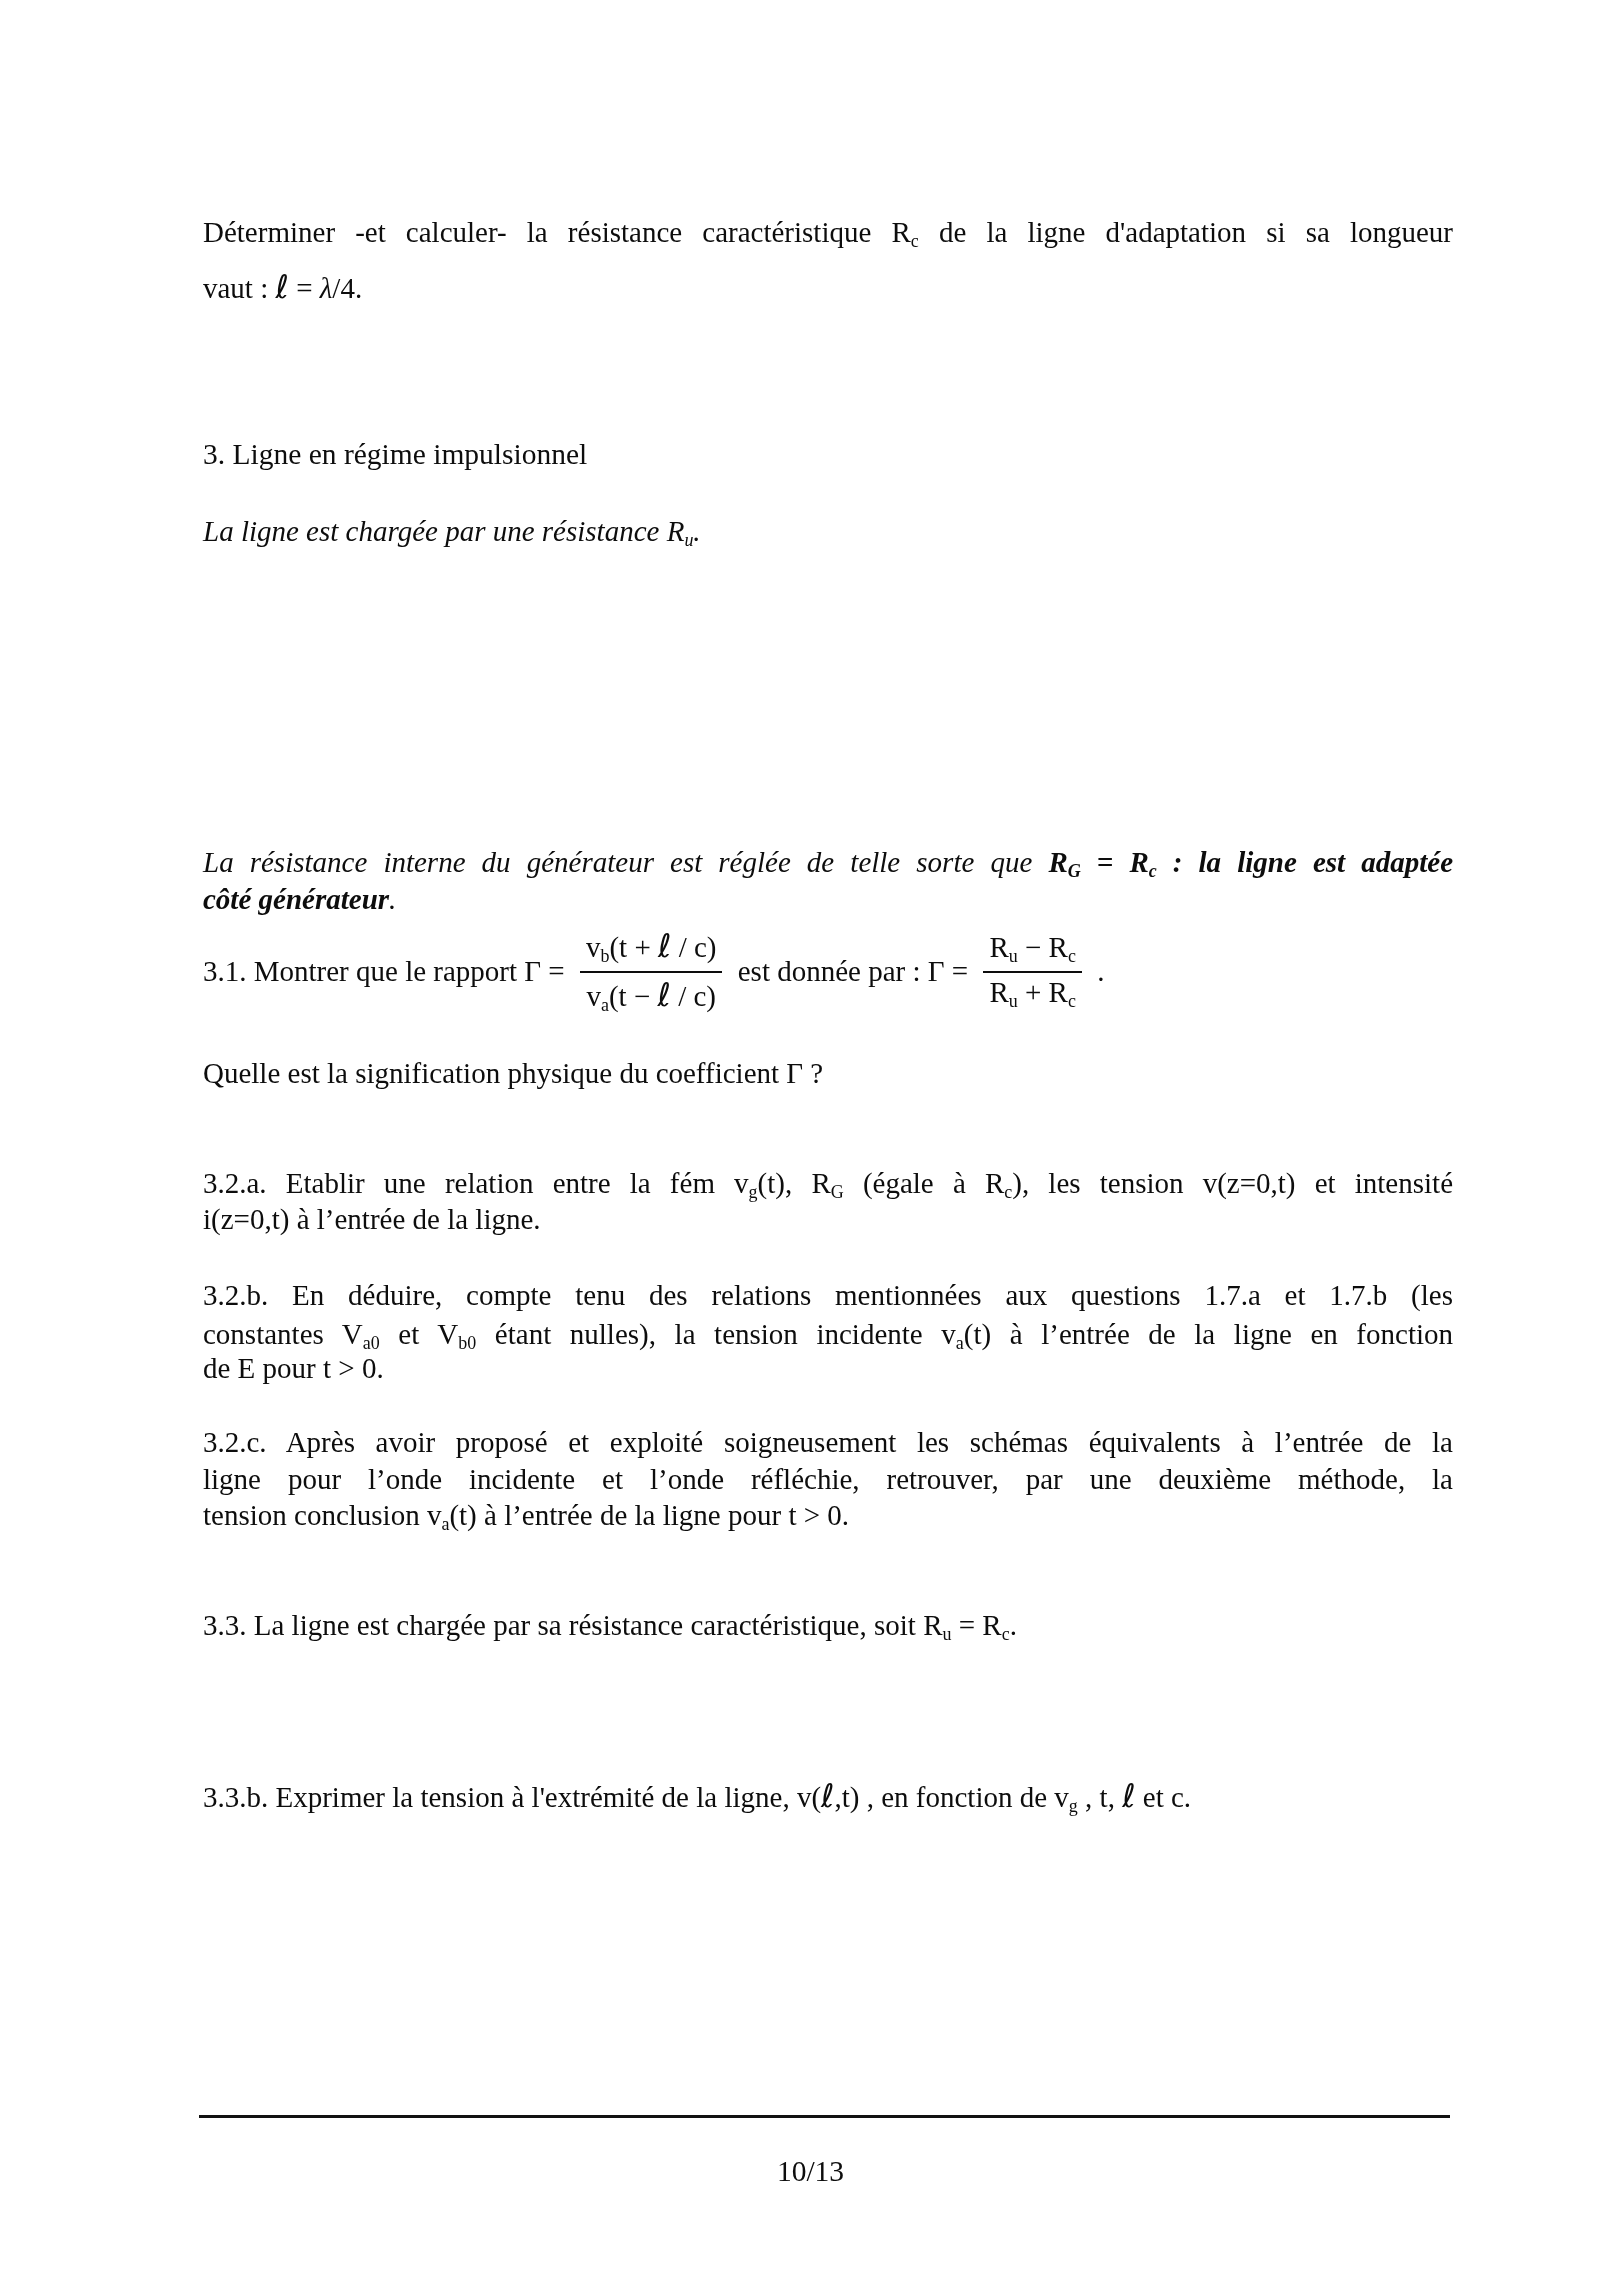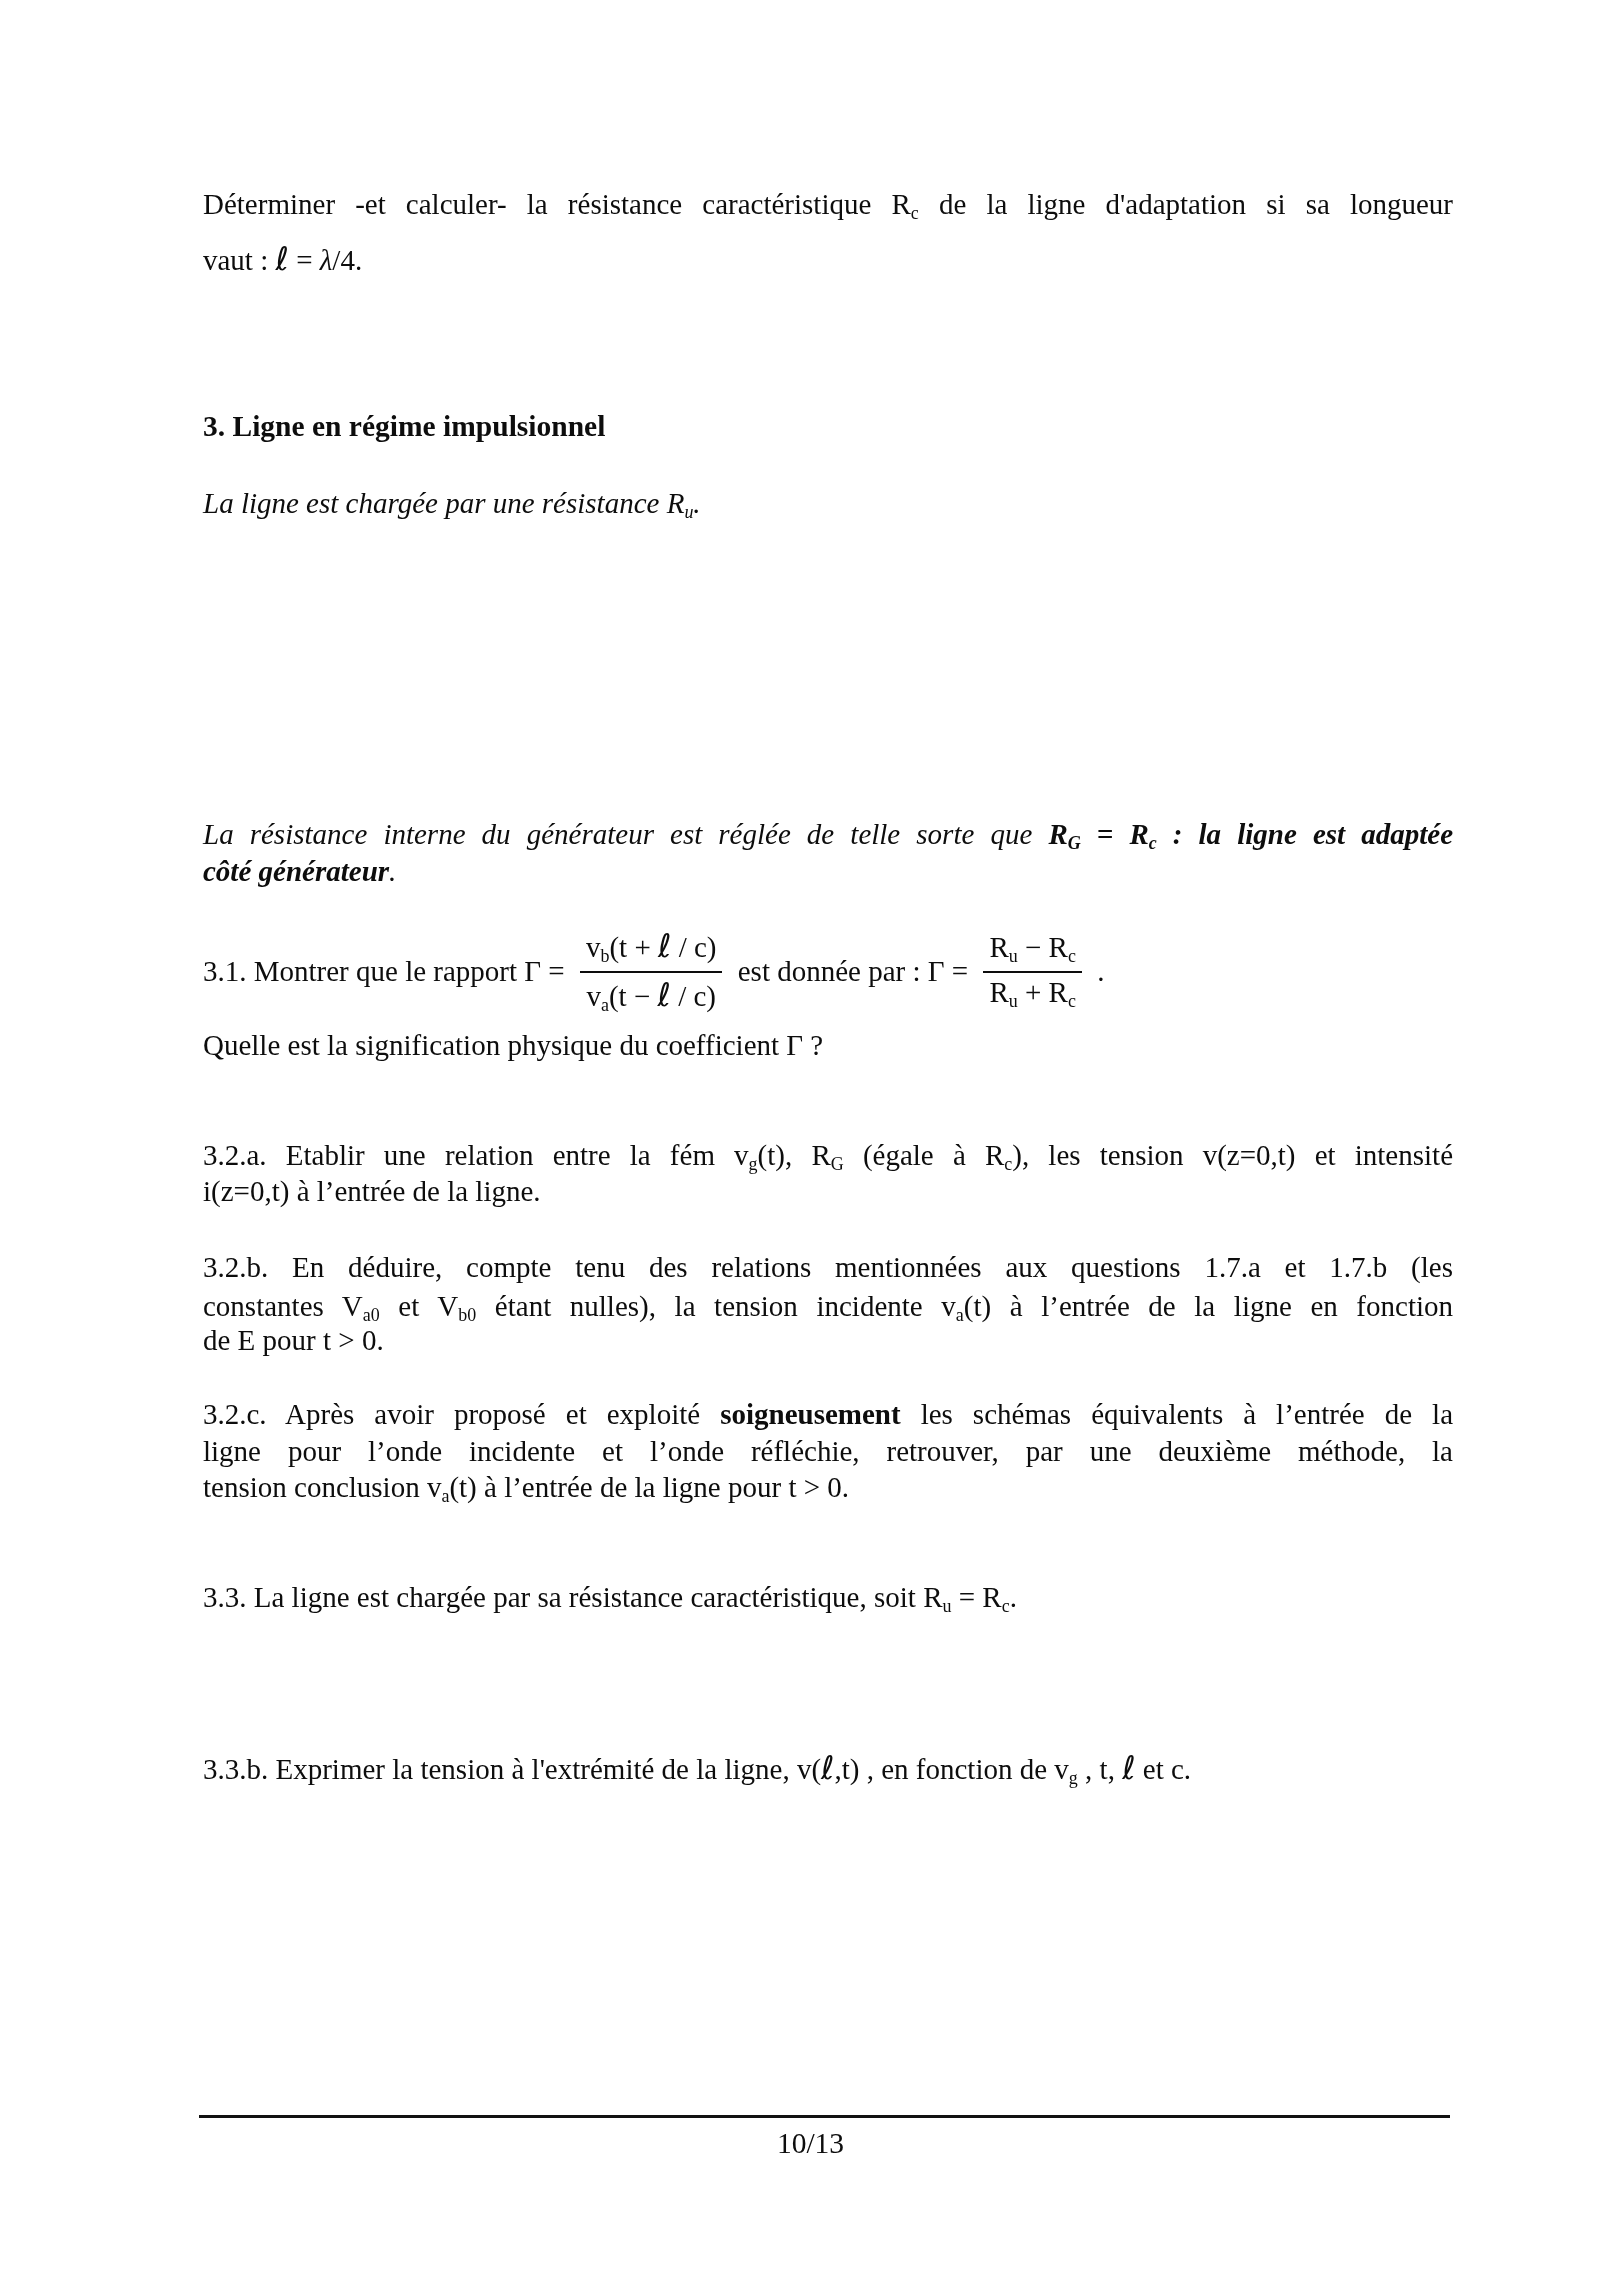--- a/index.html
+++ b/index.html
@@ -12,27 +12,28 @@
     overflow:hidden;
   }
   .txt{
     position:absolute;
     left:203px;
     width:1250px;
     font-size:29px;
     line-height:1.25;
     color:#0d0d0d;
     white-space:normal;
+    margin-top:28px;
   }
   .just{text-align:justify;text-align-last:justify;}
   .center{left:0;width:1621px;text-align:center;}
   .heading{font-weight:bold;font-size:29.5px;}
   
   .seg-sub{font-size:0.62em;vertical-align:-0.28em;}
-  .seg-b{font-weight:bold;}
+  .seg-b{font-weight:normal;}
   .seg-i{font-style:italic;}
   .seg-bi{font-weight:bold;font-style:italic;}
   .seg-ell{font-style:italic;font-size:1.12em;font-family:"DejaVu Serif","DejaVu Sans",serif;}
   
   .formula-row{
     position:absolute;left:203px;top:927px;width:1250px;height:89px;
     display:flex;align-items:center;font-size:29px;
   }
   .formula-row > span{white-space:pre;}
   .frac{display:inline-flex;flex-direction:column;align-items:center;margin:0 7.8px;text-align:center;}

